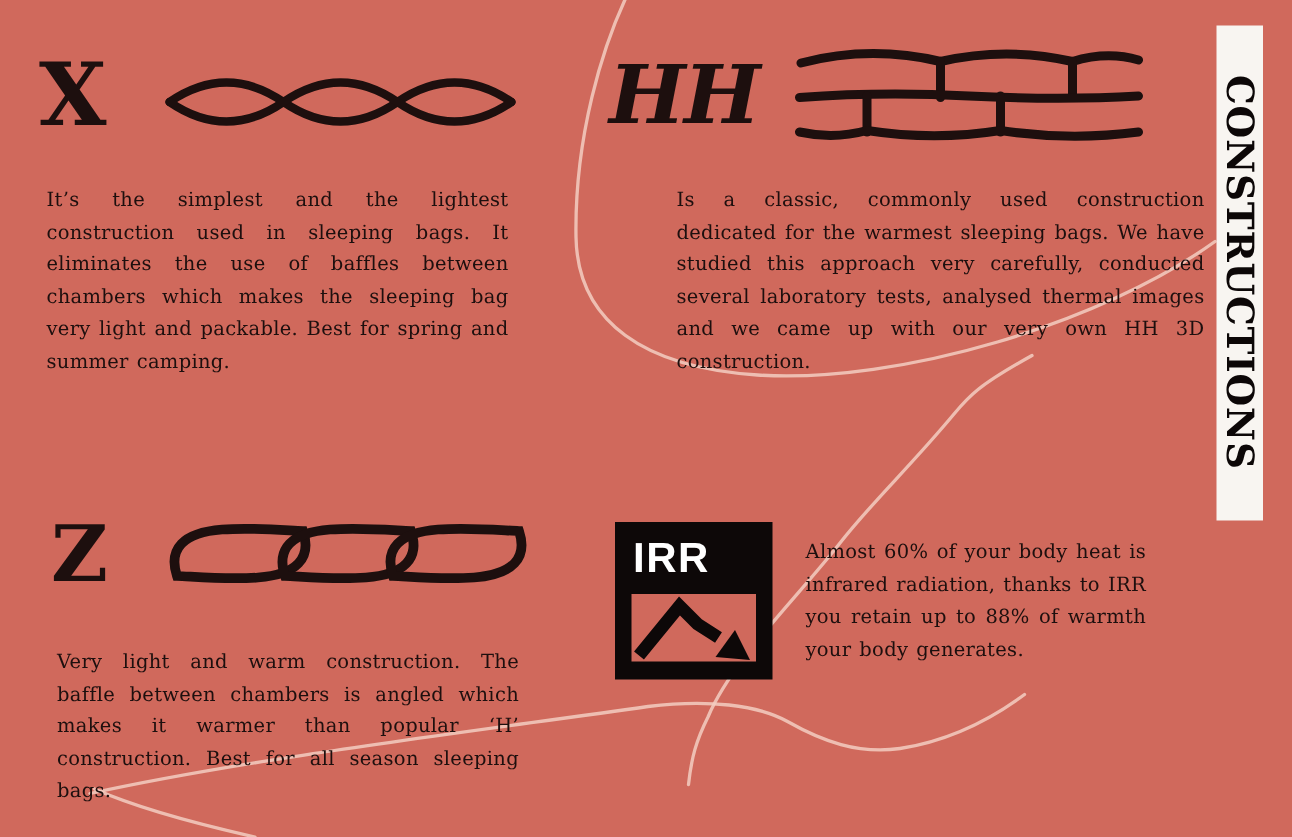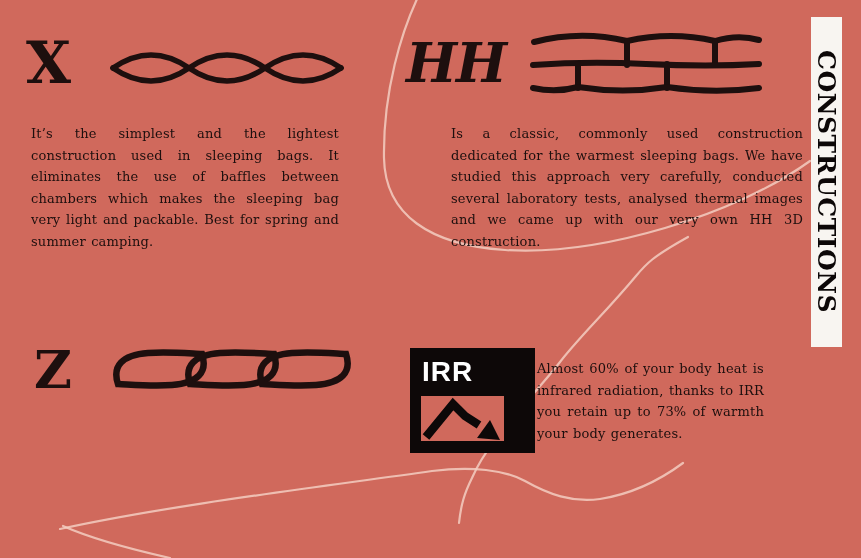--- a/index.html
+++ b/index.html
@@ -35,21 +35,20 @@
   .para-z{left:38px;  top:418px; width:308px;}
   .para-irr{left:537px; top:345px; width:227px;}
   .para-irr .irr-title{display:block;}
 
   .diagram{position:absolute; z-index:2;}
   .diagram path, .diagram line{fill:none; stroke:var(--ink); stroke-linecap:round;}
 
   .irr-box{
     left:410px; top:348px; width:105px; height:105px;
     background:var(--irr-box);
-    padding-left:20px;
   }
   .irr-label{
     position:absolute; left:12px; top:8px;
     font-family:"Liberation Sans", sans-serif; font-weight:bold;
     font-size:28px; letter-spacing:1px; color:var(--irr-text);
   }
   .irr-window{
     position:absolute; left:11px; top:48px; width:83px; height:45px;
     background:var(--bg);
   }
@@ -105,32 +104,33 @@
   <p class="abs para para-hh">Is a classic, commonly used construction dedicated for the warmest sleeping bags. We have studied this approach very carefully, conducted several laboratory tests, analysed thermal images and we came up with our very own HH 3D construction.</p>
 
   <div class="abs big-symbol sym-z">Z</div>
 
   <svg class="diagram" style="left:110px; top:346px;" width="245" height="56" viewBox="0 0 245 56">
     <path d="M 8,38 C 2,20 12,9 38,7 C 58,5.5 80,7.5 92,8 C 98,26 88,37 62,39 C 42,40.5 20,38.5 8,38 Z" stroke-width="6.5"></path>
     <path d="M 80,38 C 74,20 84,9 110,7 C 130,5.5 152,7.5 164,8 C 170,26 160,37 134,39 C 114,40.5 92,38.5 80,38 Z" stroke-width="6.5"></path>
     <path d="M 152,38 C 146,20 156,9 182,7 C 202,5.5 224,7.5 236,8 C 242,26 232,37 206,39 C 186,40.5 164,38.5 152,38 Z" stroke-width="6.5"></path>
   </svg>
 
+  <p class="abs para para-z">Very light and warm construction. The baffle between chambers is angled which makes it warmer than popular ‘H’ construction. Best for all season sleeping bags.</p>
 
   <div class="abs irr-box">
     <div class="irr-label">IRR</div>
     <div class="irr-window">
       <svg width="83" height="45" viewBox="0 0 83 45">
         <path d="M 5,41 L 32,8 L 44,20 L 58,29"></path>
         <polygon points="79,44 56,42 69,24"></polygon>
       </svg>
     </div>
   </div>
 
   <p class="abs para para-irr">
-    <span>Almost 60% of your body heat is infrared radiation, thanks to IRR you retain up to 73% of warmth your body generates.</span>
+    <span>Almost 60% of your body heat is infrared radiation, thanks to IRR you retain up to 88% of warmth your body generates.</span>
   </p>
 
   <div class="abs vertical-banner">
     <span>CONSTRUCTIONS</span>
   </div>
 
 </div>
 
 </body></html>

